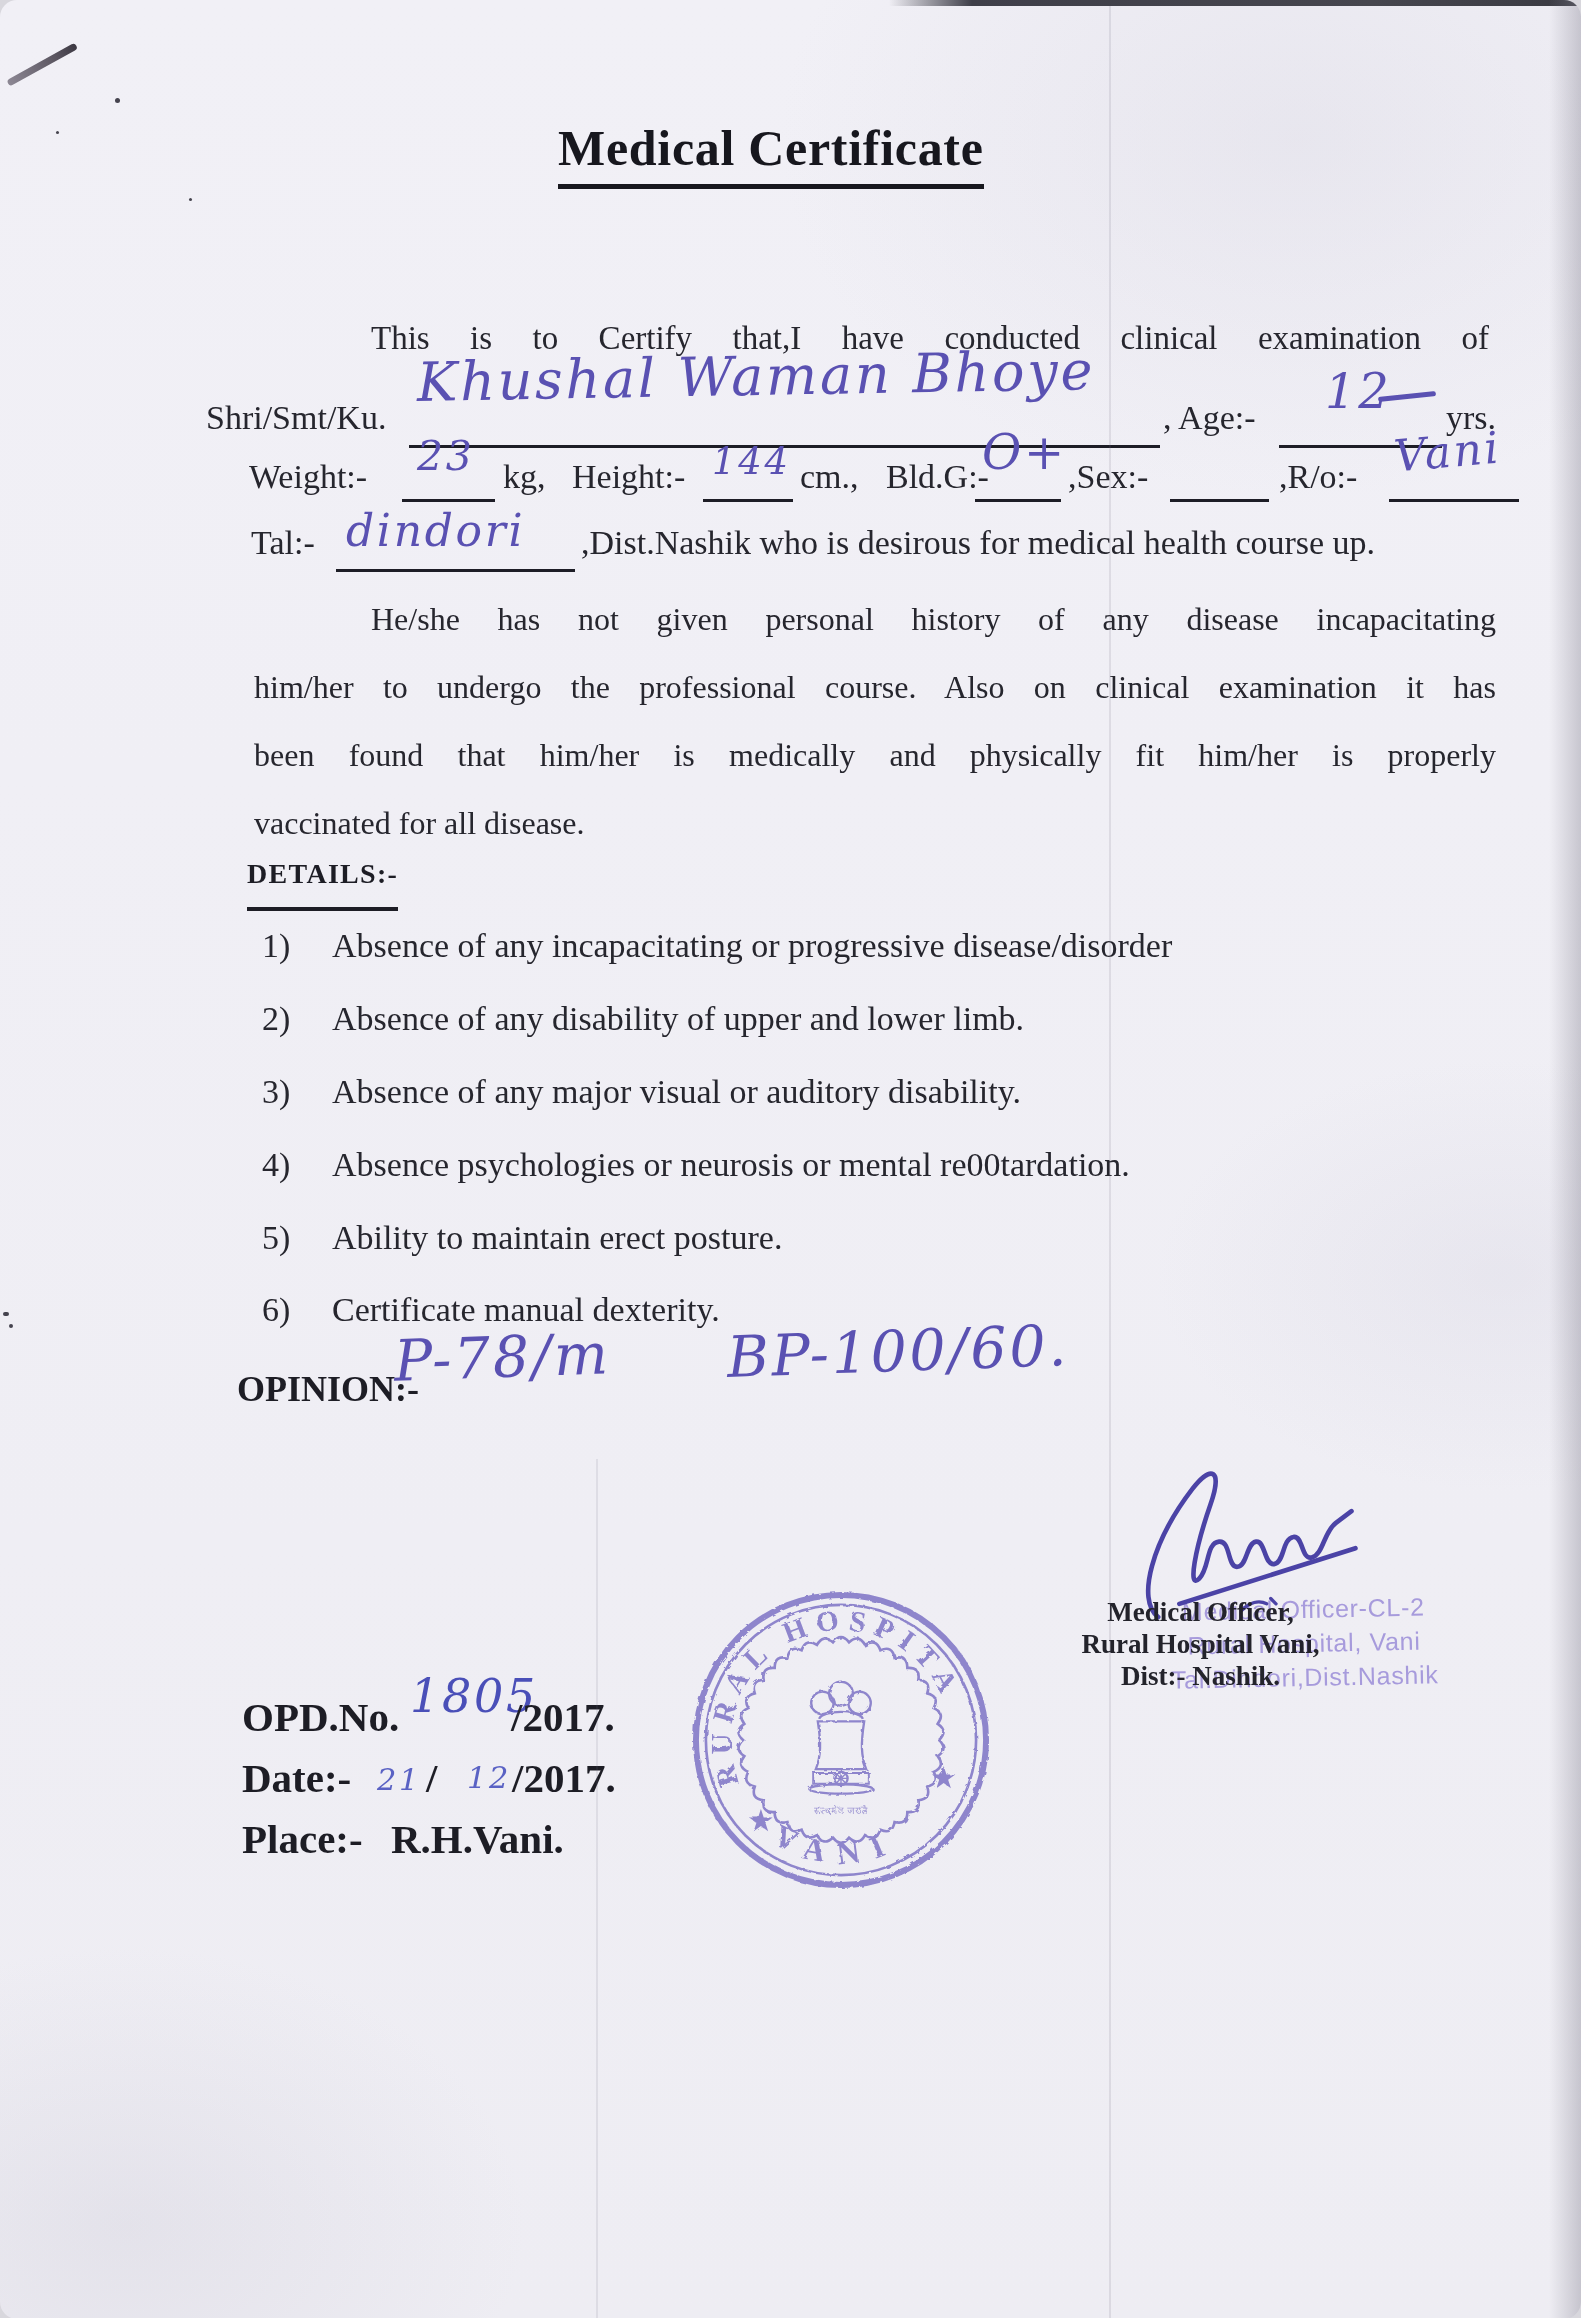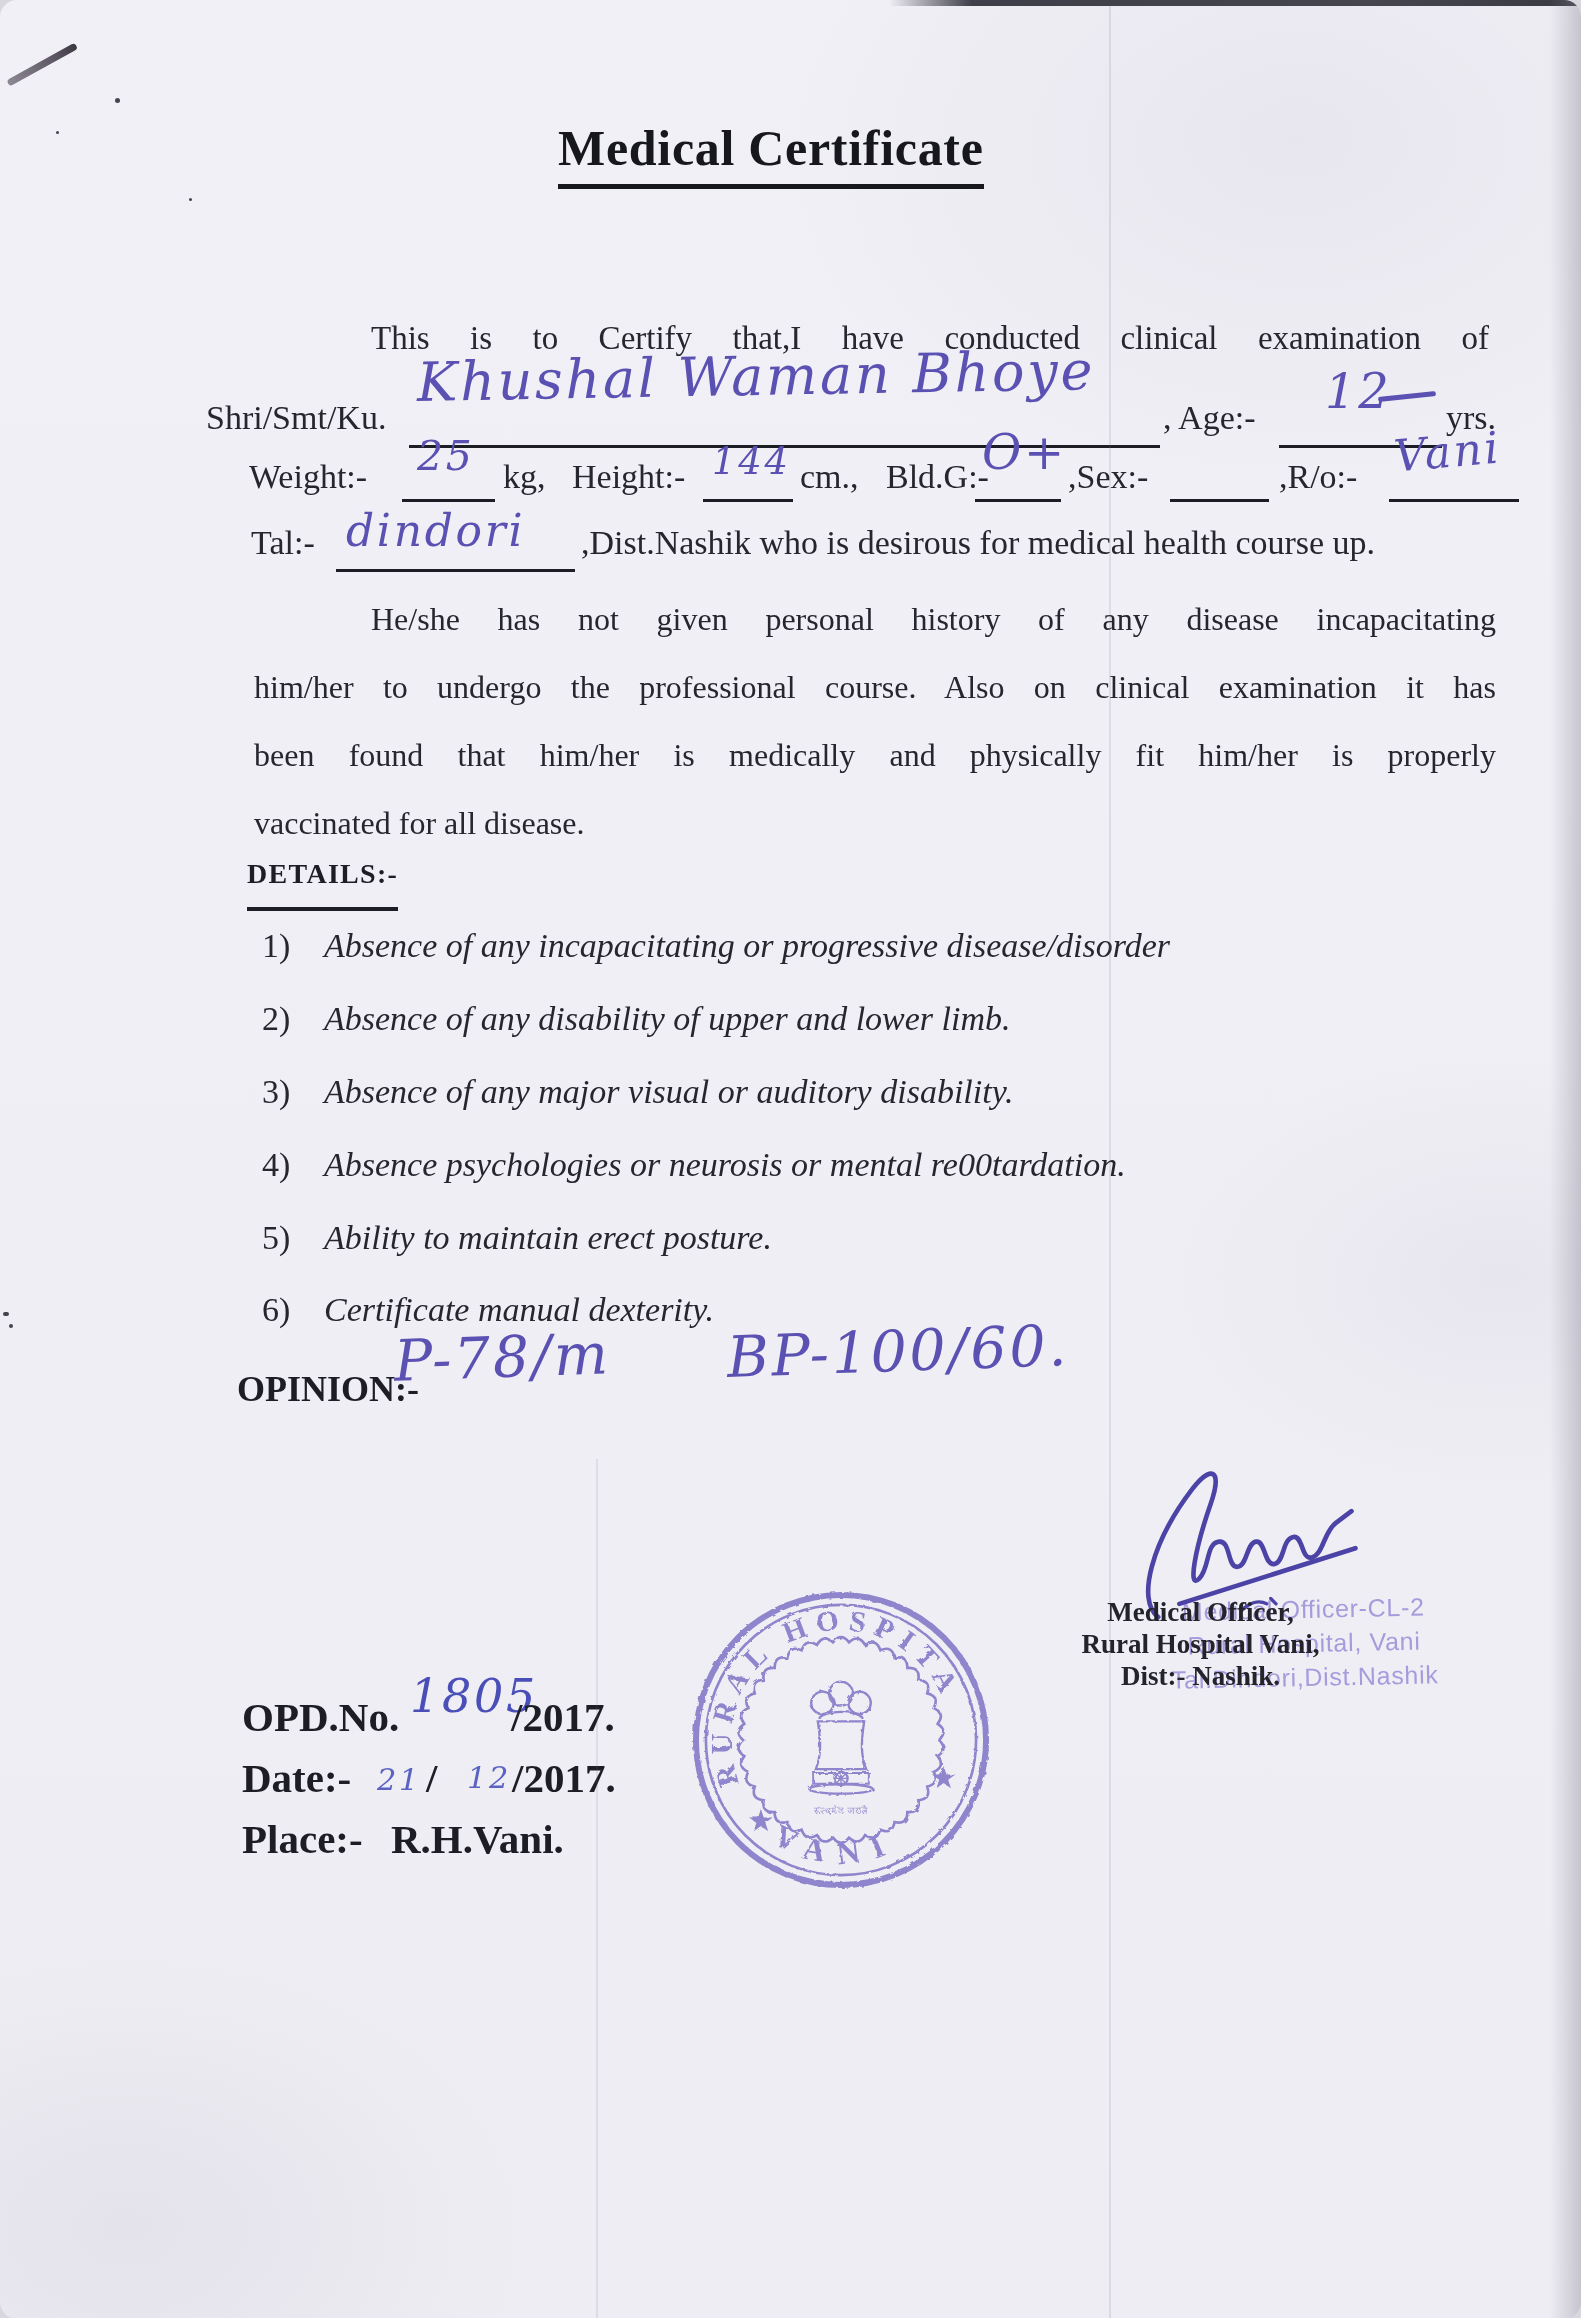--- a/index.html
+++ b/index.html
@@ -25,21 +25,21 @@
   .title{
     position:absolute;left:558px;top:119px;margin:0;
     font-size:50px;font-weight:bold;color:#17171e;letter-spacing:0.7px;
     border-bottom:5.3px solid #17171e;padding-bottom:6.6px;white-space:nowrap;
   }
   .details-h{
     position:absolute;left:247px;top:858px;font-size:28px;font-weight:bold;color:#1d1d25;
     letter-spacing:1.3px;border-bottom:4.6px solid #1d1d25;padding-bottom:17px;white-space:nowrap;
   }
   .item-num{position:absolute;left:262px;font-size:34px;color:#26262e;}
-  .item-text{position:absolute;left:324px;font-size:34px;color:#26262e;white-space:nowrap;font-style:italic;}
+  .item-text{position:absolute;left:332px;font-size:34px;color:#26262e;white-space:nowrap;}
   .opinion-label{position:absolute;left:237px;top:1368px;font-size:36px;font-weight:bold;color:#1d1d25;}
   .officer-black{
     position:absolute;left:1048px;top:1596px;width:305px;z-index:2;
     text-align:center;font-weight:bold;font-size:27px;color:#23232b;line-height:32px;
   }
   .officer-purple{
     position:absolute;left:1138px;top:1592px;width:332px;z-index:1;
     text-align:center;font-family:"Liberation Sans",sans-serif;font-size:25px;
     color:#a79bdc;line-height:34px;letter-spacing:0.7px;transform:rotate(-1.2deg);
   }
@@ -88,21 +88,21 @@
   <div class="blank" style="left:409px;top:401px;width:751px;height:44px;"></div>
   <span class="hw" style="left:417px;top:345px;font-size:54px;transform:rotate(-1deg);">Khushal Waman Bhoye</span>
   <span class="printed" style="left:1163px;top:399px;">, Age:-</span>
   <div class="blank" style="left:1279px;top:401px;width:163px;height:44px;"></div>
   <span class="hw" style="left:1325px;top:363px;font-size:48px;">12</span>
   <div class="ink-dash" style="left:1378px;top:394px;width:58px;height:4.6px;transform:rotate(-6deg);"></div>
   <span class="printed" style="left:1446px;top:399px;">yrs.</span>
 
   <span class="printed" style="left:249px;top:458px;">Weight:-</span>
   <div class="blank" style="left:402px;top:458px;width:93px;height:41px;"></div>
-  <span class="hw" style="left:417px;top:432px;font-size:41px;">25</span>
+  <span class="hw" style="left:417px;top:432px;font-size:41px;">23</span>
   <span class="printed" style="left:503px;top:458px;">kg,</span>
   <span class="printed" style="left:572px;top:458px;">Height:-</span>
   <div class="blank" style="left:703px;top:458px;width:90px;height:41px;"></div>
   <span class="hw" style="left:712px;top:440px;font-size:37px;">144</span>
   <span class="printed" style="left:800px;top:458px;">cm.,</span>
   <span class="printed" style="left:886px;top:458px;">Bld.G:-</span>
   <div class="blank" style="left:975px;top:458px;width:86px;height:41px;"></div>
   <span class="hw" style="left:982px;top:424px;font-size:48px;">O+</span>
   <span class="printed" style="left:1068px;top:458px;">,Sex:-</span>
   <div class="blank" style="left:1170px;top:458px;width:99px;height:41px;"></div>

